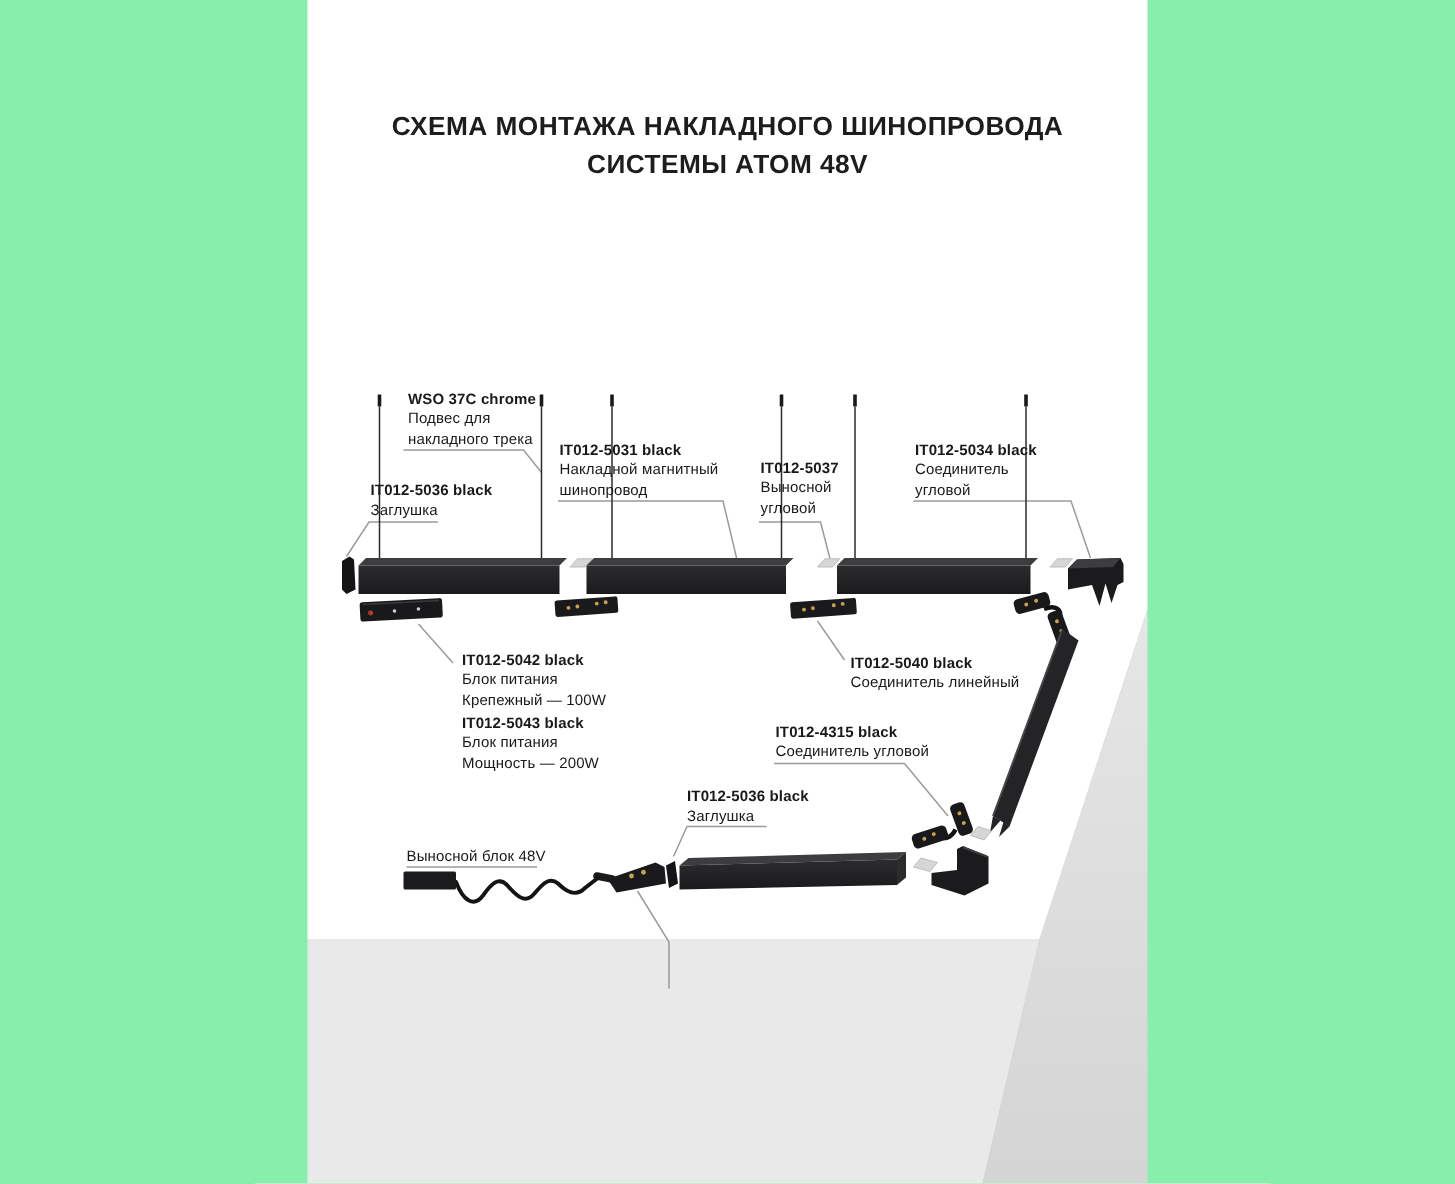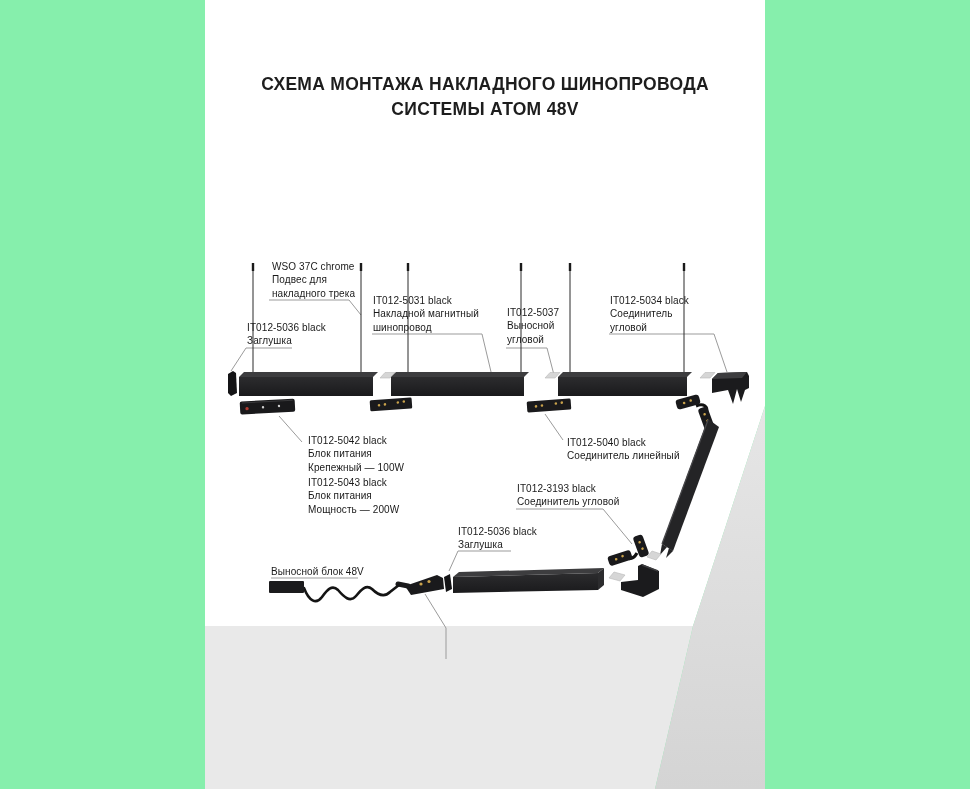--- a/index.html
+++ b/index.html
@@ -3,21 +3,21 @@
 <meta charset="utf-8">
 <style>
   html,body{margin:0;padding:0;background:#ebebeb;}
   .stage{position:relative;width:970px;height:789px;background:#86efac;overflow:hidden;
          font-family:"Liberation Sans",sans-serif;}
   svg.scene{position:absolute;left:0;top:0;}
   .title{position:absolute;left:205px;top:72px;width:560px;text-align:center;
          font-size:17.5px;font-weight:700;color:#1d1d1d;line-height:1.42;letter-spacing:.3px;}
   .lbl{position:absolute;font-size:10px;line-height:13.4px;color:#191919;
        letter-spacing:.1px;white-space:nowrap;}
-  .lbl .b{font-weight:400;}
+  .lbl .b{font-weight:700;}
 </style>
 </head>
 <body>
 
 <div class="stage">
 
   <svg class="scene" width="970" height="789" viewBox="0 0 970 789">
     <defs>
       <linearGradient id="bandGrad" x1="0" y1="0" x2="0" y2="1">
         <stop offset="0" stop-color="#e6e6e6"></stop>
@@ -222,21 +222,21 @@
     <div>Блок питания</div>
     <div>Мощность — 200W</div>
   </div>
 
   <div class="lbl" style="left:567px;top:436px">
     <div class="b">IT012-5040 black</div>
     <div>Соединитель линейный</div>
   </div>
 
   <div class="lbl" style="left:517px;top:482px">
-    <div class="b">IT012-3193 black</div>
+    <div class="b">IT012-4315 black</div>
     <div>Соединитель  угловой</div>
   </div>
 
   <div class="lbl" style="left:458px;top:525px">
     <div class="b">IT012-5036 black</div>
     <div>Заглушка</div>
   </div>
 
   <div class="lbl" style="left:271px;top:565px">
     <div>Выносной блок 48V</div>

